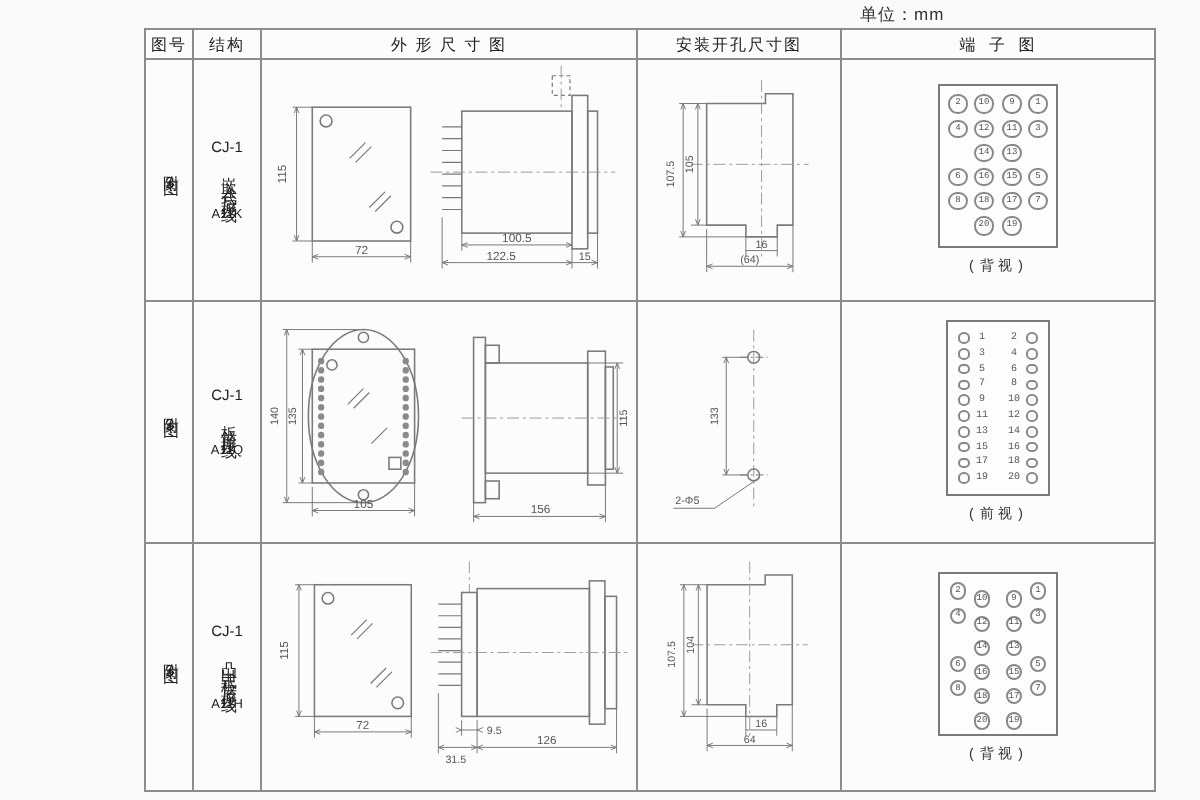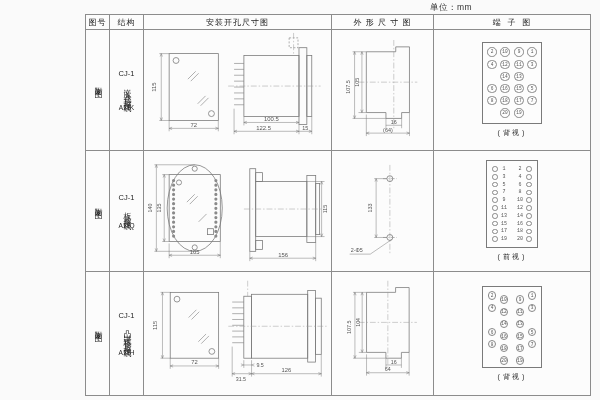--- a/index.html
+++ b/index.html
@@ -3,21 +3,21 @@
 <meta charset="utf-8">
 <style>
   html,body{margin:0;padding:0;}
   body{
     width:600px;height:400px;position:relative;overflow:hidden;
     background:#fafafa;color:#444;
     font-family:"Liberation Sans", sans-serif;
   }
   .unit-label{position:absolute;left:430px;top:2px;font-size:8.5px;color:#333;letter-spacing:.5px;}
   .sheet{
-    position:absolute;left:85px;top:14px;width:506px;height:382px;
+    position:absolute;left:72px;top:14px;width:506px;height:382px;
     border:1px solid #8c8c8c;box-sizing:border-box;
     display:grid;
     grid-template-columns:24px 34px 188px 102px 1fr;
     grid-template-rows:15px 121px 121px 1fr;
     background:#fcfcfc;
   }
   .cell{
     border-right:1px solid #8c8c8c;border-bottom:1px solid #8c8c8c;
     display:flex;align-items:center;justify-content:center;
     overflow:hidden;box-sizing:border-box;position:relative;
@@ -47,22 +47,22 @@
 </style>
 </head>
 <body>
 
 <div class="unit-label">单位：mm</div>
 
 <div class="sheet">
 
   <div class="cell head">图号</div>
   <div class="cell head">结构</div>
+  <div class="cell head">外 形 尺 寸 图</div>
   <div class="cell head">安装开孔尺寸图</div>
-  <div class="cell head">外 形 尺 寸 图</div>
   <div class="cell head nr">端 子 图</div>
 
   <div class="cell">
     <div class="vtext">附图3</div>
   </div>
   <div class="cell struct">
     <div class="model">CJ-1</div>
     <div class="vtext">嵌入式后接线</div>
     <div class="code">A11K</div>
   </div>

